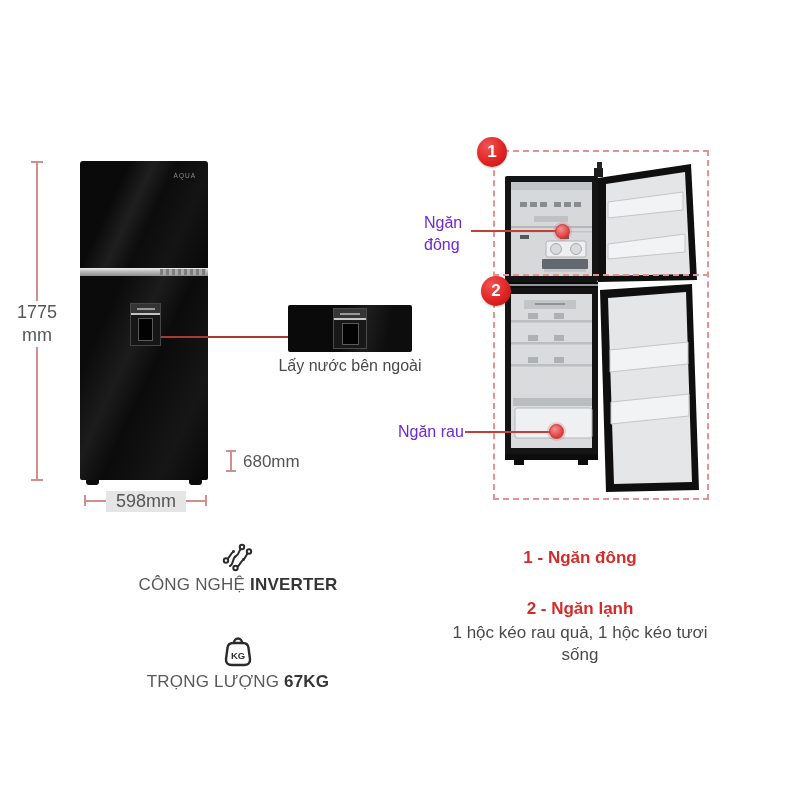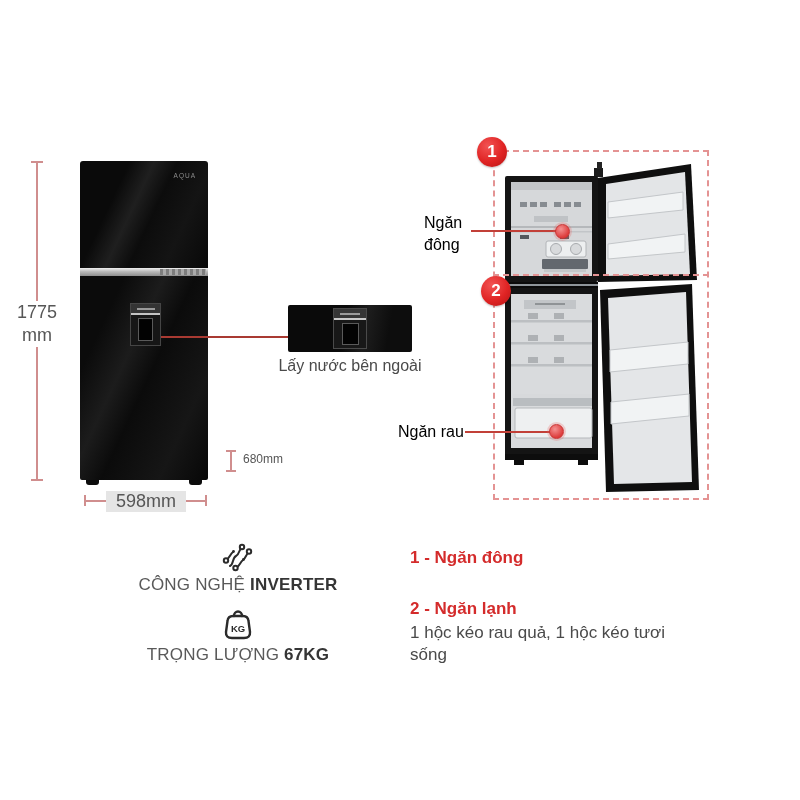--- a/index.html
+++ b/index.html
@@ -31,21 +31,21 @@
   .measure { color:#565656; }
   .m-height-line { position:absolute; left:36px; top:162px; width:2px; height:318px; background:#d08e8e; }
   .m-tick-h { position:absolute; width:12px; height:2px; background:#d08e8e; }
   .m-tick-v { position:absolute; width:2px; height:11px; background:#d08e8e; }
   .m-height-text { position:absolute; left:4px; top:301px; width:66px; text-align:center; background:#ffffff;
     font-size:18px; line-height:23px; color:#565656; }
   .m-width-line { position:absolute; left:84px; top:500px; width:123px; height:2px; background:#d08e8e; }
   .m-width-text { position:absolute; left:106px; top:491px; width:80px; text-align:center; background:#e5e5e5;
     font-size:18px; color:#565656; }
   .m-depth-line { position:absolute; left:230px; top:451px; width:2px; height:20px; background:#d08e8e; }
-  .m-depth-text { position:absolute; left:243px; top:452px; font-size:12px; color:#565656; background:#fff; }
+  .m-depth-text { position:absolute; left:243px; top:452px; font-size:17px; color:#565656; background:#fff; }
 
   
   .callout-line { position:absolute; left:161px; top:336px; width:127px; height:2px; background:#a93a32; }
   .detail-box { position:absolute; left:288px; top:305px; width:124px; height:47px; border-radius:2px;
     background:linear-gradient(100deg,#0a0a0a 45%,#1d1d1d 62%,#0d0d0d 80%); display:flex; align-items:center; justify-content:center; }
   .db-disp { width:34px; height:41px; background:#181818; border:1px solid #4a4a4a; }
   .db-label { height:9px; background:#363636; display:flex; align-items:center; justify-content:center; }
   .db-label .tick { width:20px; height:2px; background:#9a9a9a; }
   .db-strip { height:2px; background:#c9c9c9; }
   .db-recess { width:17px; height:22px; margin:3px auto 0; background:#030303; border:1px solid #5a5a5a; }
@@ -65,33 +65,33 @@
   .badge-1 { left:477px; top:137px; }
   .badge-2 { left:481px; top:276px; }
   .pointer-line { position:absolute; height:2px; background:#c24038; }
   .p-line-1 { left:471px; top:230px; width:86px; }
   .p-line-2 { left:465px; top:431px; width:85px; }
   .hot-dot { position:absolute; width:15px; height:15px; border-radius:50%;
     background:radial-gradient(circle at 38% 32%,#f49090,#dd3c3c 70%);
     border:1px solid #c33; box-shadow:0 0 0 2px rgba(230,90,90,0.25); }
   .dot-1 { left:555px; top:224px; }
   .dot-2 { left:549px; top:424px; }
-  .dg-label { position:absolute; font-size:16px; color:#000000; }
+  .dg-label { position:absolute; font-size:16px; color:#6d28d9; }
   .dg-label-freezer { left:424px; top:212px; width:46px; line-height:22px; }
   .dg-label-crisper { left:398px; top:423px; width:66px; }
 
   
   .feature-row { position:absolute; left:78px; width:320px; height:40px; display:flex; align-items:center; gap:3px;flex-direction:column; }
-  .f-row-1 { top:540px; } .f-row-2 { top:588px; } .f-row-3 { top:606px;justify-content:space-between; }
+  .f-row-1 { top:540px; } .f-row-2 { top:588px; } .f-row-3 { top:633px;justify-content:space-between; }
   .f-icon { width:44px; display:flex; align-items:center; justify-content:center; }
   .f-text { font-size:17px; color:#595959; letter-spacing:0.2px; white-space:nowrap; }
   .f-text b { color:#353535; }
 
   
-  .spec-group { position:absolute; left:410px; width:340px; }
+  .spec-group { position:absolute; left:410px; width:340px;text-align:center; }
   .sg-1 { top:548px; } .sg-2 { top:599px; }
   .spec-heading { font-size:17px; font-weight:bold; color:#d42b2b; }
   .spec-line { font-size:17px; color:#4a4a4a; line-height:21.5px; margin-top:3px; }
   .spec-line + .spec-line { margin-top:0; }
 </style>
 </head>
 <body>
 
 <div class="canvas">
 

